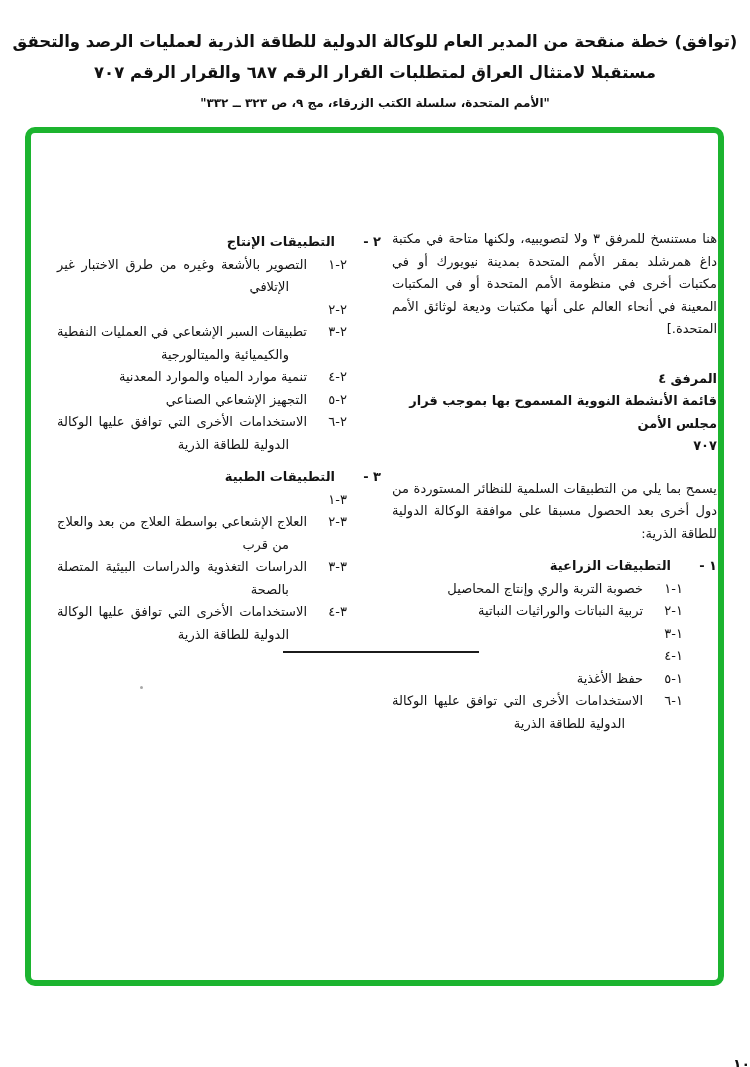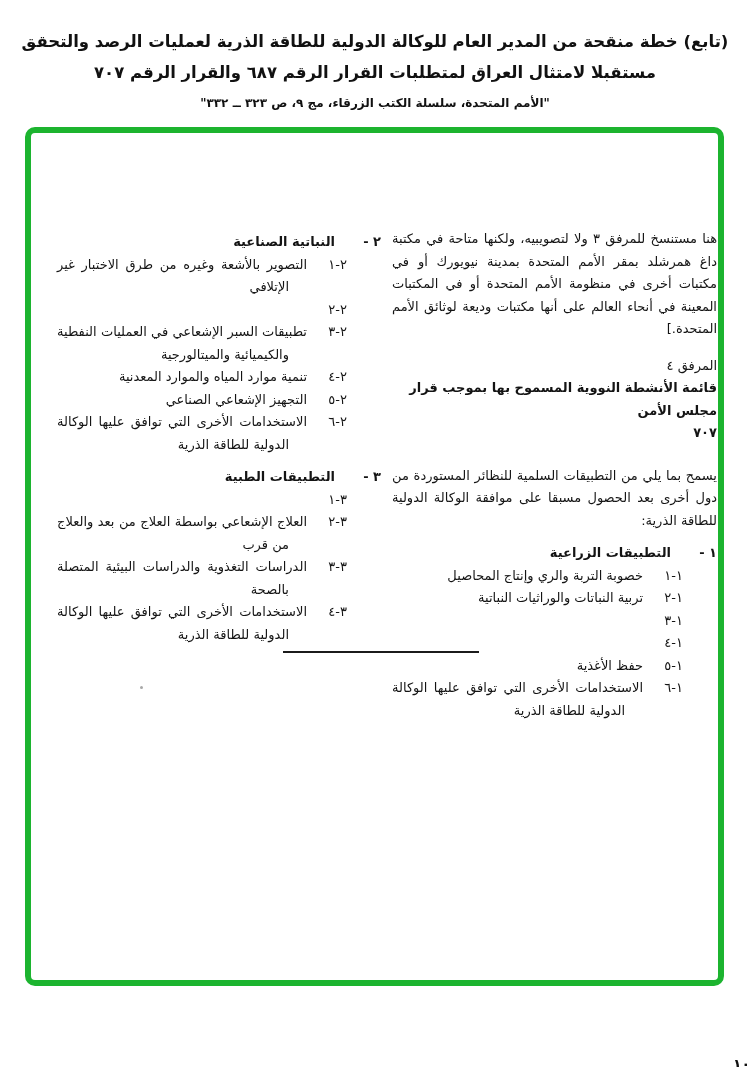--- a/index.html
+++ b/index.html
@@ -15,22 +15,22 @@
   
   .highlight-box {
     position:absolute; left:25px; top:127px; width:699px; height:859px;
     border:6px solid #1cb42f; border-radius:10px; background:transparent;
   }
   
   .col { position:absolute; direction:rtl; font-size:13px; line-height:22.5px; color:#141414; }
   .col-right { top:228px; right:33px;  width:325px; }
   .col-left  { top:231px; left:57px;   width:324px; }
   .para { text-align:justify; }
-  .intro { margin-bottom:14px; }
-  .annex-label { font-weight:normal; }
+  .intro { margin-bottom:27px; }
+  .annex-label { font-weight:bold; }
   .annex-title { font-weight:bold; }
   .annex-title-num { font-weight:bold; }
   .permit { margin-top:20px; margin-bottom:10px; }
   .sec { margin-top:10px; }
   .sec:first-child { margin-top:0; }
   .sec-row { display:flex; }
   .sec-num { width:46px; flex-shrink:0; font-weight:bold; }
   .sec-title { font-weight:bold; }
   .item { display:flex; padding-right:34px; }
   .item-num { width:40px; flex-shrink:0; }
@@ -38,21 +38,21 @@
   
   .end-divider { position:absolute; left:283px; top:651px; width:196px; height:2px; background:#1b1b1b; }
   .ink-speck { position:absolute; left:140px; top:686px; width:3px; height:3px; background:#a8a8a8; border-radius:50%; }
   .page-number { position:absolute; top:1056px; left:0; width:100%; direction:rtl;
                  font-size:14px; font-weight:bold; }
 </style>
 </head>
 <body>
 
 <div class="doc-header">
-  <div class="h-line-main">(تابع) خطة منقحة من المدير العام للوكالة الدولية للطاقة الذرية لعمليات الرصد والتحقق</div>
+  <div class="h-line-main">(توافق) خطة منقحة من المدير العام للوكالة الدولية للطاقة الذرية لعمليات الرصد والتحقق</div>
   <div class="h-line-main">مستقبلا لامتثال العراق لمتطلبات القرار الرقم ٦٨٧ والقرار الرقم ٧٠٧</div>
   <div class="h-line-sub">"الأمم المتحدة، سلسلة الكتب الزرقاء، مج ٩، ص ٣٢٣ ــ ٣٣٢"</div>
 </div>
 
 <div class="highlight-box"></div>
 
 <div class="col col-right">
   <div class="para intro">هنا مستنسخ للمرفق ٣ ولا لتصويبيه، ولكنها متاحة في مكتبة داغ همرشلد بمقر الأمم المتحدة بمدينة نيويورك أو في مكتبات أخرى في منظومة الأمم المتحدة أو في المكتبات المعينة في أنحاء العالم على أنها مكتبات وديعة لوثائق الأمم المتحدة.]</div>
 
   <div class="annex-label">المرفق ٤</div>
@@ -88,21 +88,21 @@
       <span class="item-num">١-٦</span>
       <span class="item-text">الاستخدامات الأخرى التي توافق عليها الوكالة الدولية للطاقة الذرية</span>
     </div>
   </div>
 </div>
 
 <div class="col col-left">
   <div class="sec">
     <div class="sec-row">
       <span class="sec-num">٢ -</span>
-      <span class="sec-title">النباتية الصناعية</span>
+      <span class="sec-title">التطبيقات الإنتاج</span>
     </div>
     <div class="item">
       <span class="item-num">٢-١</span>
       <span class="item-text">التصوير بالأشعة وغيره من طرق الاختبار غير الإتلافي</span>
     </div>
     <div class="item">
       <span class="item-num">٢-٢</span>
     </div>
     <div class="item">
       <span class="item-num">٢-٣</span>

